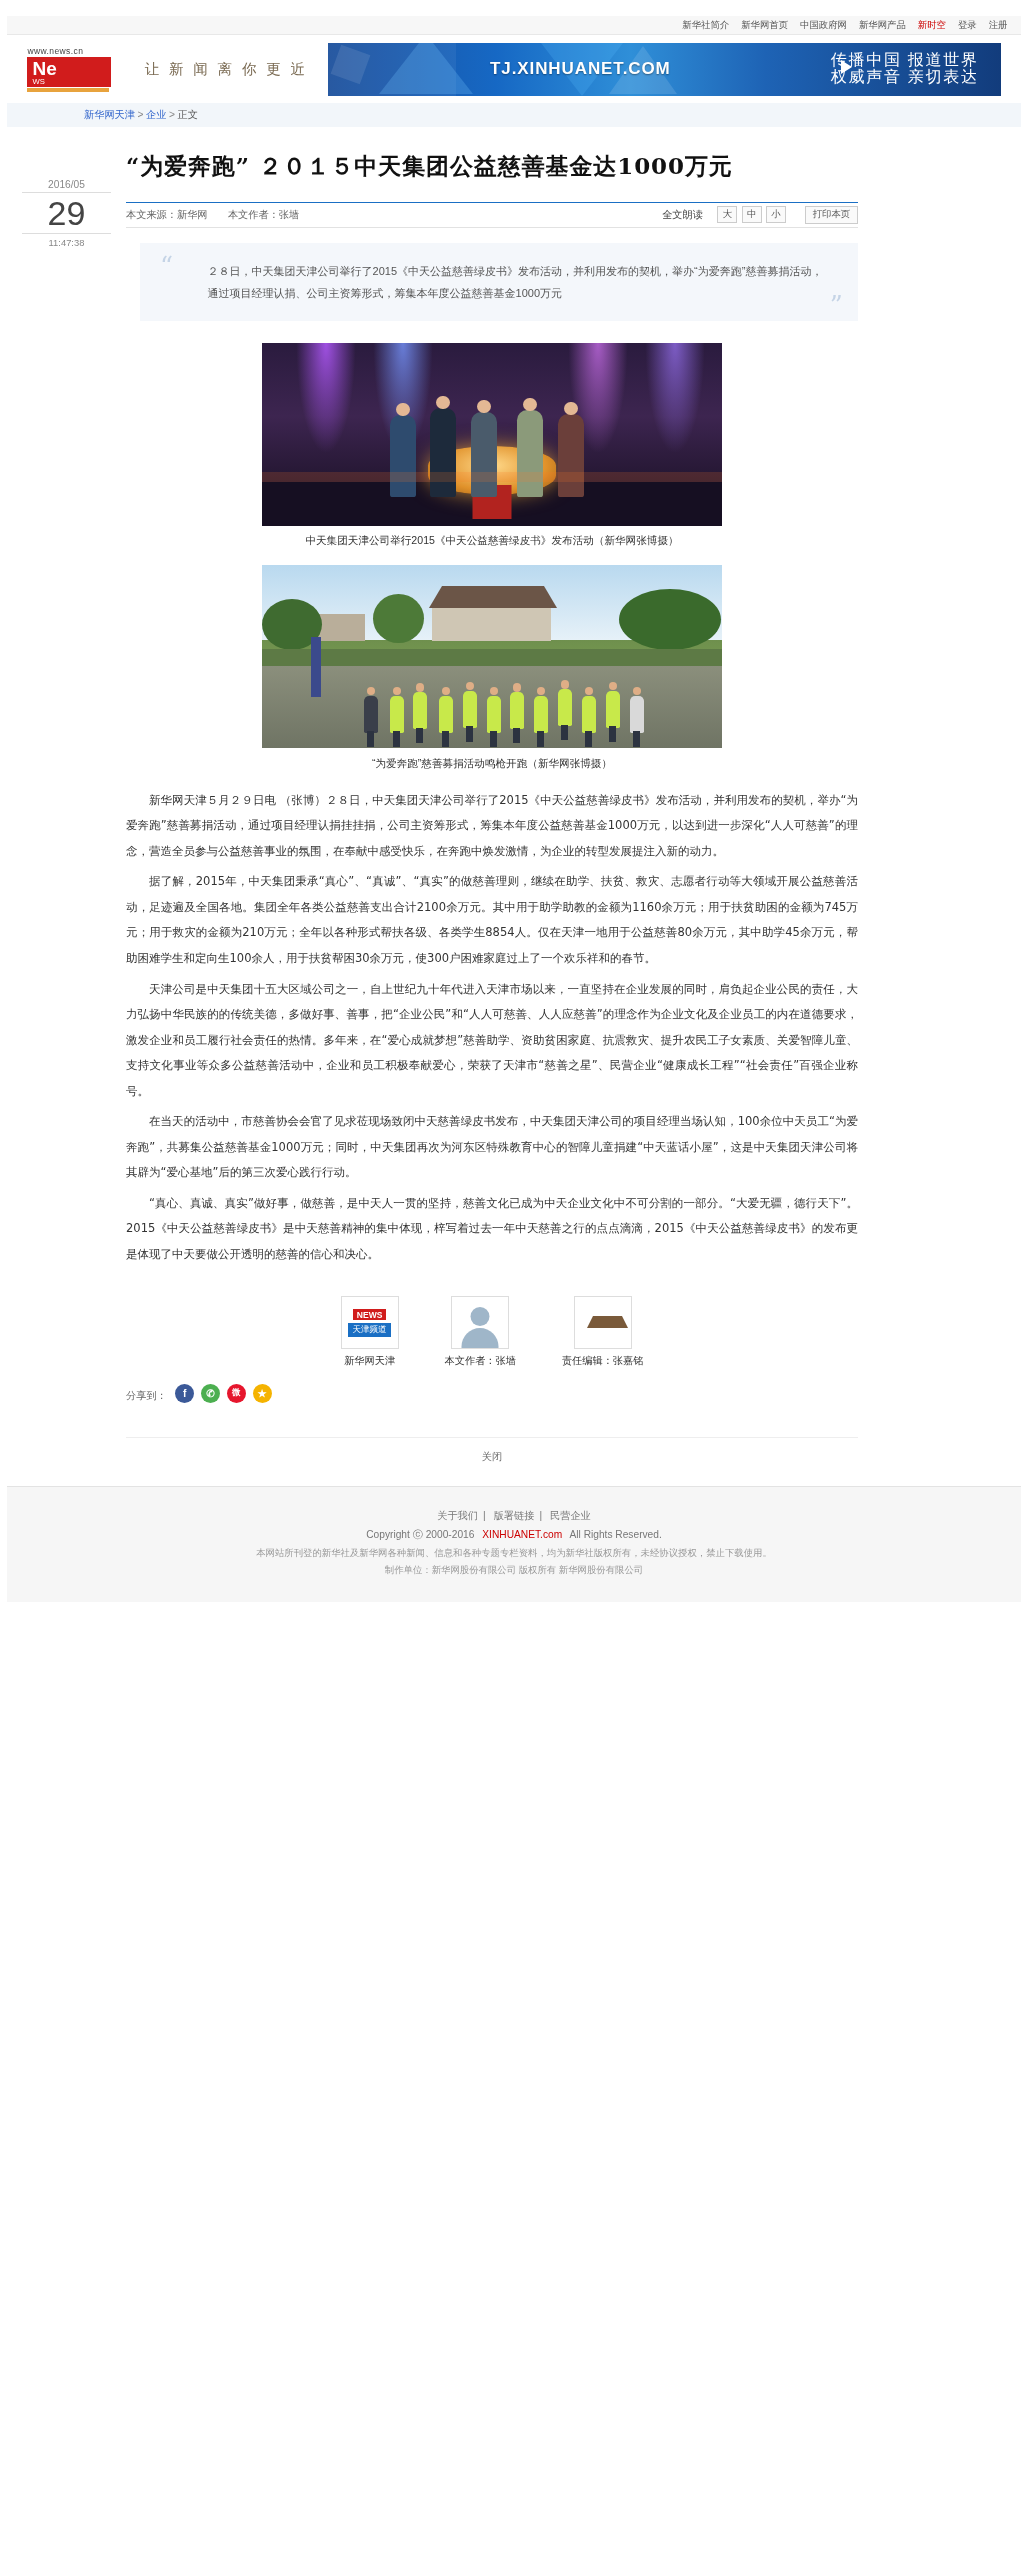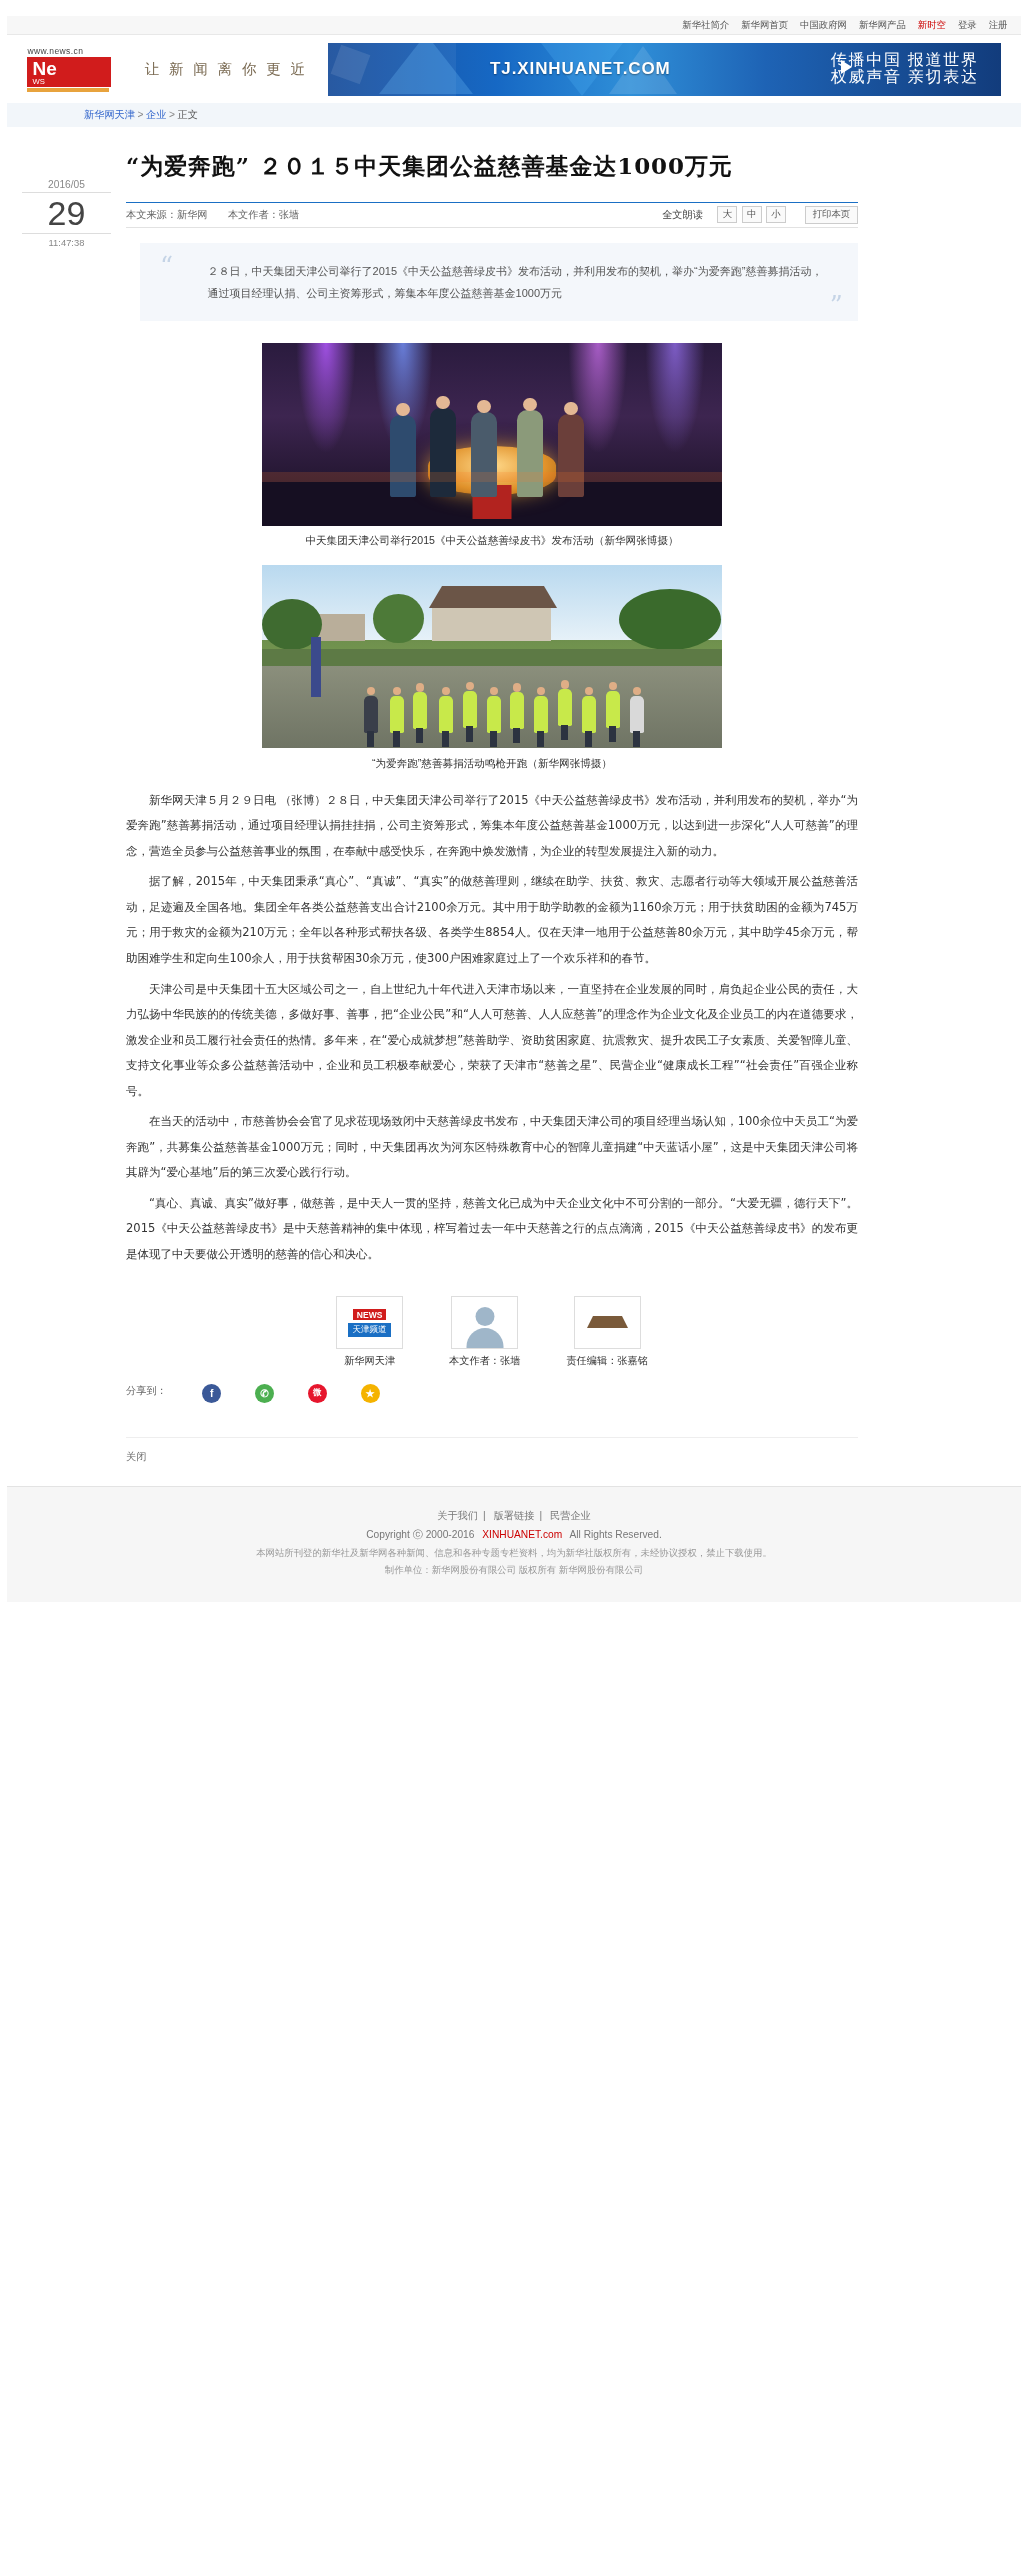--- a/index.html
+++ b/index.html
@@ -210,36 +210,36 @@
     color:#333;
     text-indent:2em;
     margin:0 0 5.1px 0;
     text-align:justify;
     font-family:"DejaVu Sans", sans-serif;
   }
 
   
   .credits { display:flex; justify-content:center; gap:46px; margin:29px 0 12px 0; }
   .credit { text-align:center; font-size:10.2px; color:#333; }
-  .credit .thumb { width:67px; height:53px; margin:0 auto 5.1px auto; border:0.9px solid #ddd; position:relative; overflow:hidden; background:#fff; }
+  .credit .thumb { width:58px; height:53px; margin:0 auto 5.1px auto; border:0.9px solid #ddd; position:relative; overflow:hidden; background:#fff; }
   .th-logo { background:#fff; display:flex; flex-direction:column; align-items:center; justify-content:center; }
   .th-logo .b1 { background:#d11c1c; color:#fff; font-size:8.5px; font-weight:bold; padding:0.9px 3.4px; }
   .th-logo .b2 { background:#1a6fc4; color:#fff; font-size:8.5px; padding:0.9px 4.3px; margin-top:2.6px; }
   .th-avatar { background:#e9eef3; }
   .th-avatar .head { position:absolute; left:50%; top:10.2px; transform:translateX(-50%); width:19px; height:19px; border-radius:50%; background:#9fb6c9; }
   .th-avatar .body2 { position:absolute; left:50%; bottom:0; transform:translateX(-50%); width:37px; height:20.4px; border-radius:19px 19px 0 0; background:#9fb6c9; }
   .th-scene { background:linear-gradient(180deg,#7fc2e8 0%,#bfe0f2 45%,#4f7f3a 55%,#2f5c27 100%); }
   .th-scene .roof { position:absolute; left:12px; top:19px; width:41px; height:0; border-bottom:12px solid #7a5a3a; border-left:6.8px solid transparent; border-right:6.8px solid transparent; }
 
   
-  .sharerow { display:flex; align-items:flex-start; margin:15.3px 0 6.8px 0;gap:27px; }
+  .sharerow { display:flex; align-items:flex-end; margin:15.3px 0 6.8px 0; }
   .sharelabel { font-size:10.2px; color:#666; margin-right:8.5px; }
   .sicon { width:19px; height:19px; border-radius:50%; margin-right:6.8px; color:#fff; font-size:10.2px; display:flex; align-items:center; justify-content:center; font-weight:bold; }
 
-  .closebar { font-size:10.2px; color:#666; margin:34px 0 22px 0; border-top:0.9px solid #eee; padding-top:12px; }
+  .closebar { text-align:center; font-size:10.2px; color:#666; margin:34px 0 22px 0; border-top:0.9px solid #eee; padding-top:12px; }
 
   
   .footer { background:#f6f6f6; border-top:0.9px solid #e3e3e3; padding:19px 0 24px 0; text-align:center; font-size:10.2px; color:#777; line-height:19px; }
   .footer a { color:#777; text-decoration:none; margin:0 5.1px; }
   .footer .copy a { color:#c00; }
   .footer .discl { color:#999; font-size:9.4px; line-height:17px; }
 </style>
 </head>
 <body>
 

